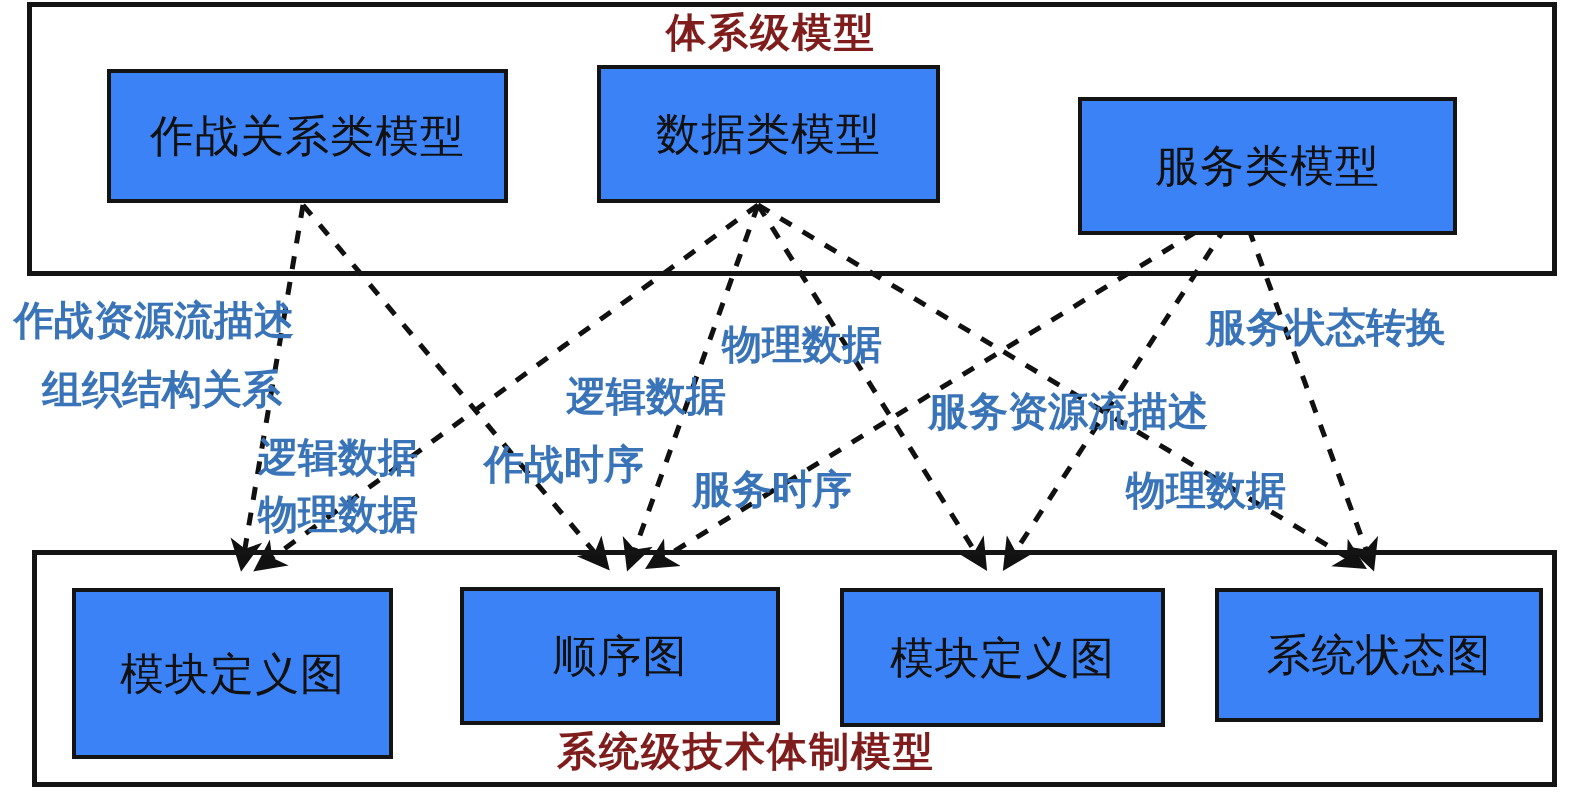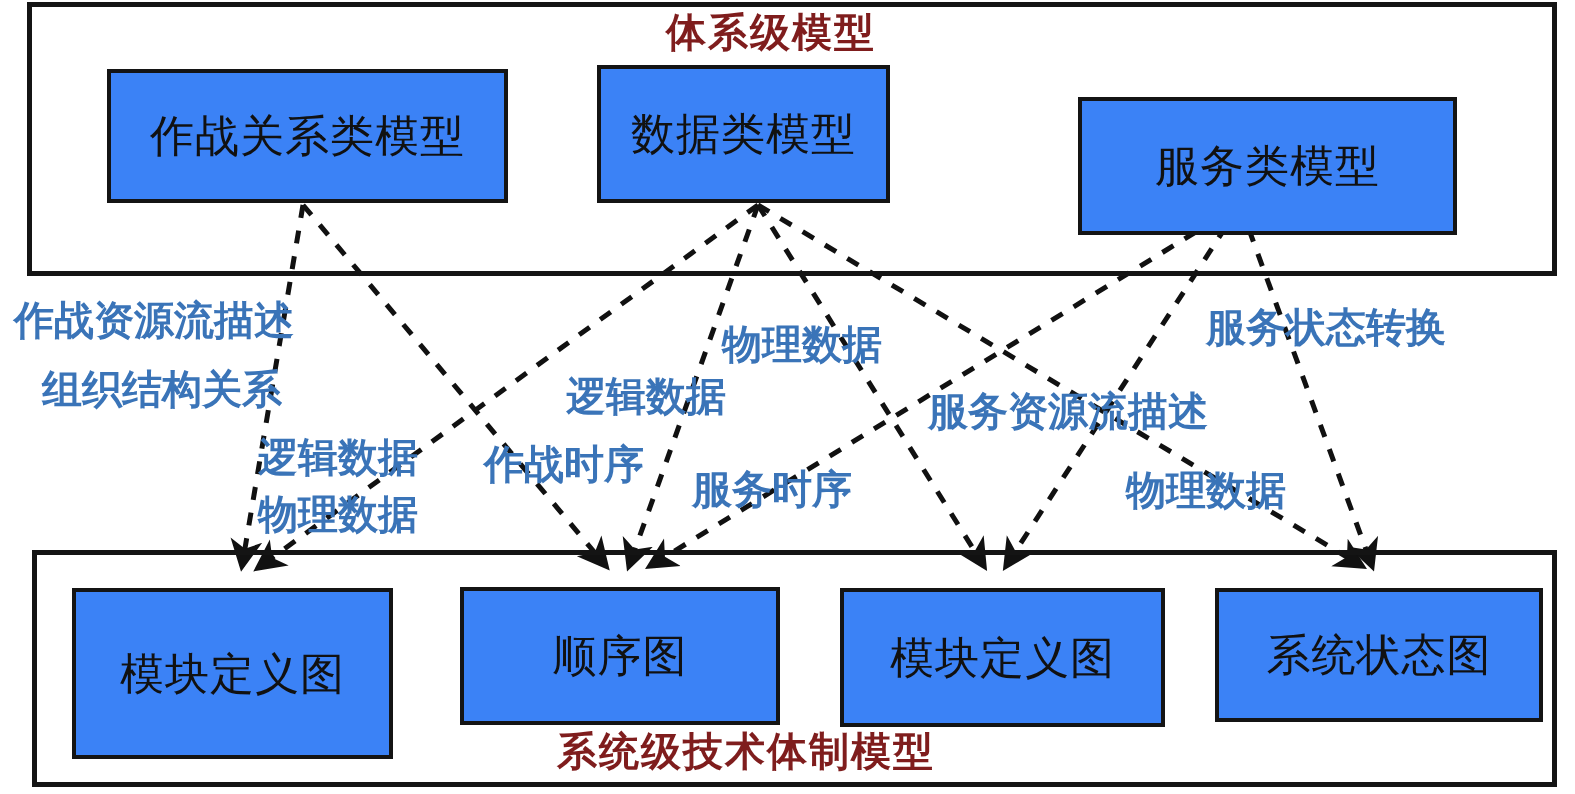--- a/index.html
+++ b/index.html
@@ -88,21 +88,21 @@
   </svg>
 
   <div class="layer" id="box-layer">
 
     <div class="container-box" style="left:27px;top:2px;width:1530px;height:274px;"></div>
 
     <div class="node-box" style="left:107px;top:69px;width:401px;height:134px;">
       <span class="node-label">作战关系类模型</span>
     </div>
 
-    <div class="node-box" style="left:597px;top:65px;width:293px;height:138px;">
+    <div class="node-box" style="left:597px;top:65px;width:343px;height:138px;">
       <span class="node-label">数据类模型</span>
     </div>
 
     <div class="node-box" style="left:1078px;top:65px;width:379px;height:138px;margin-top:32px;">
       <span class="node-label">服务类模型</span>
     </div>
 
     <div class="container-box" style="left:32px;top:550px;width:1525px;height:237px;"></div>
 
     <div class="node-box" style="left:72px;top:588px;width:321px;height:171px;">

